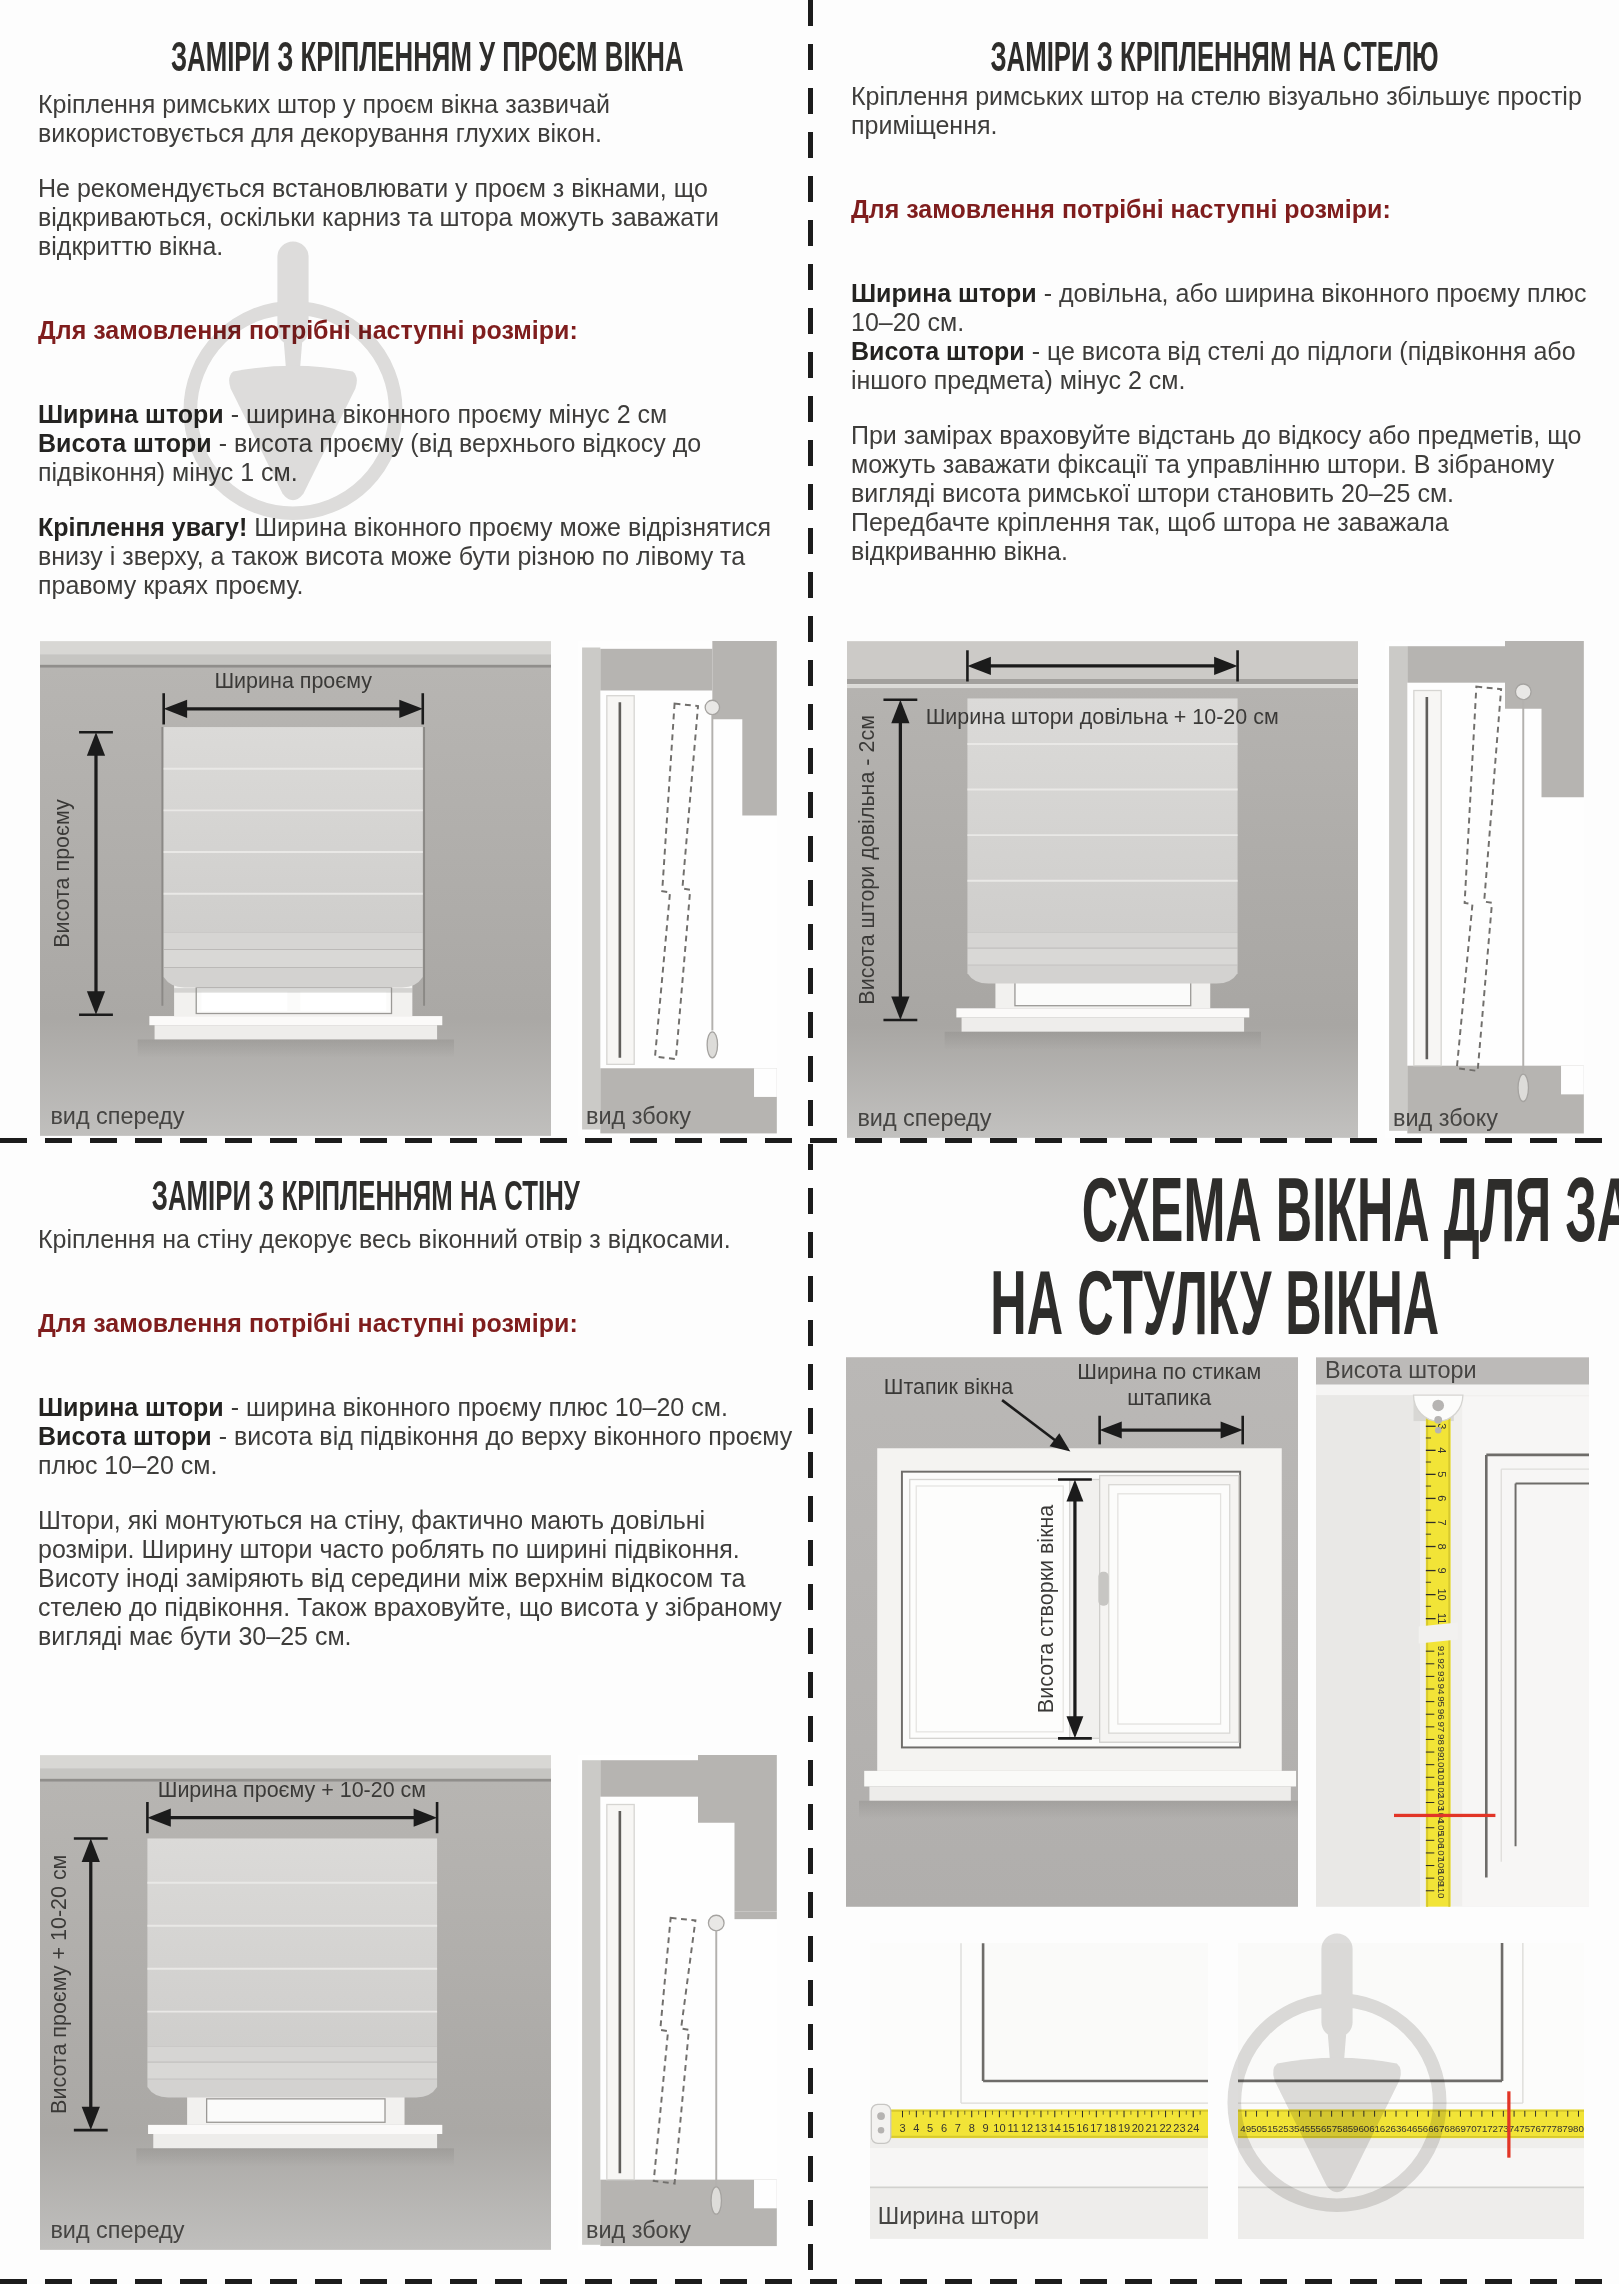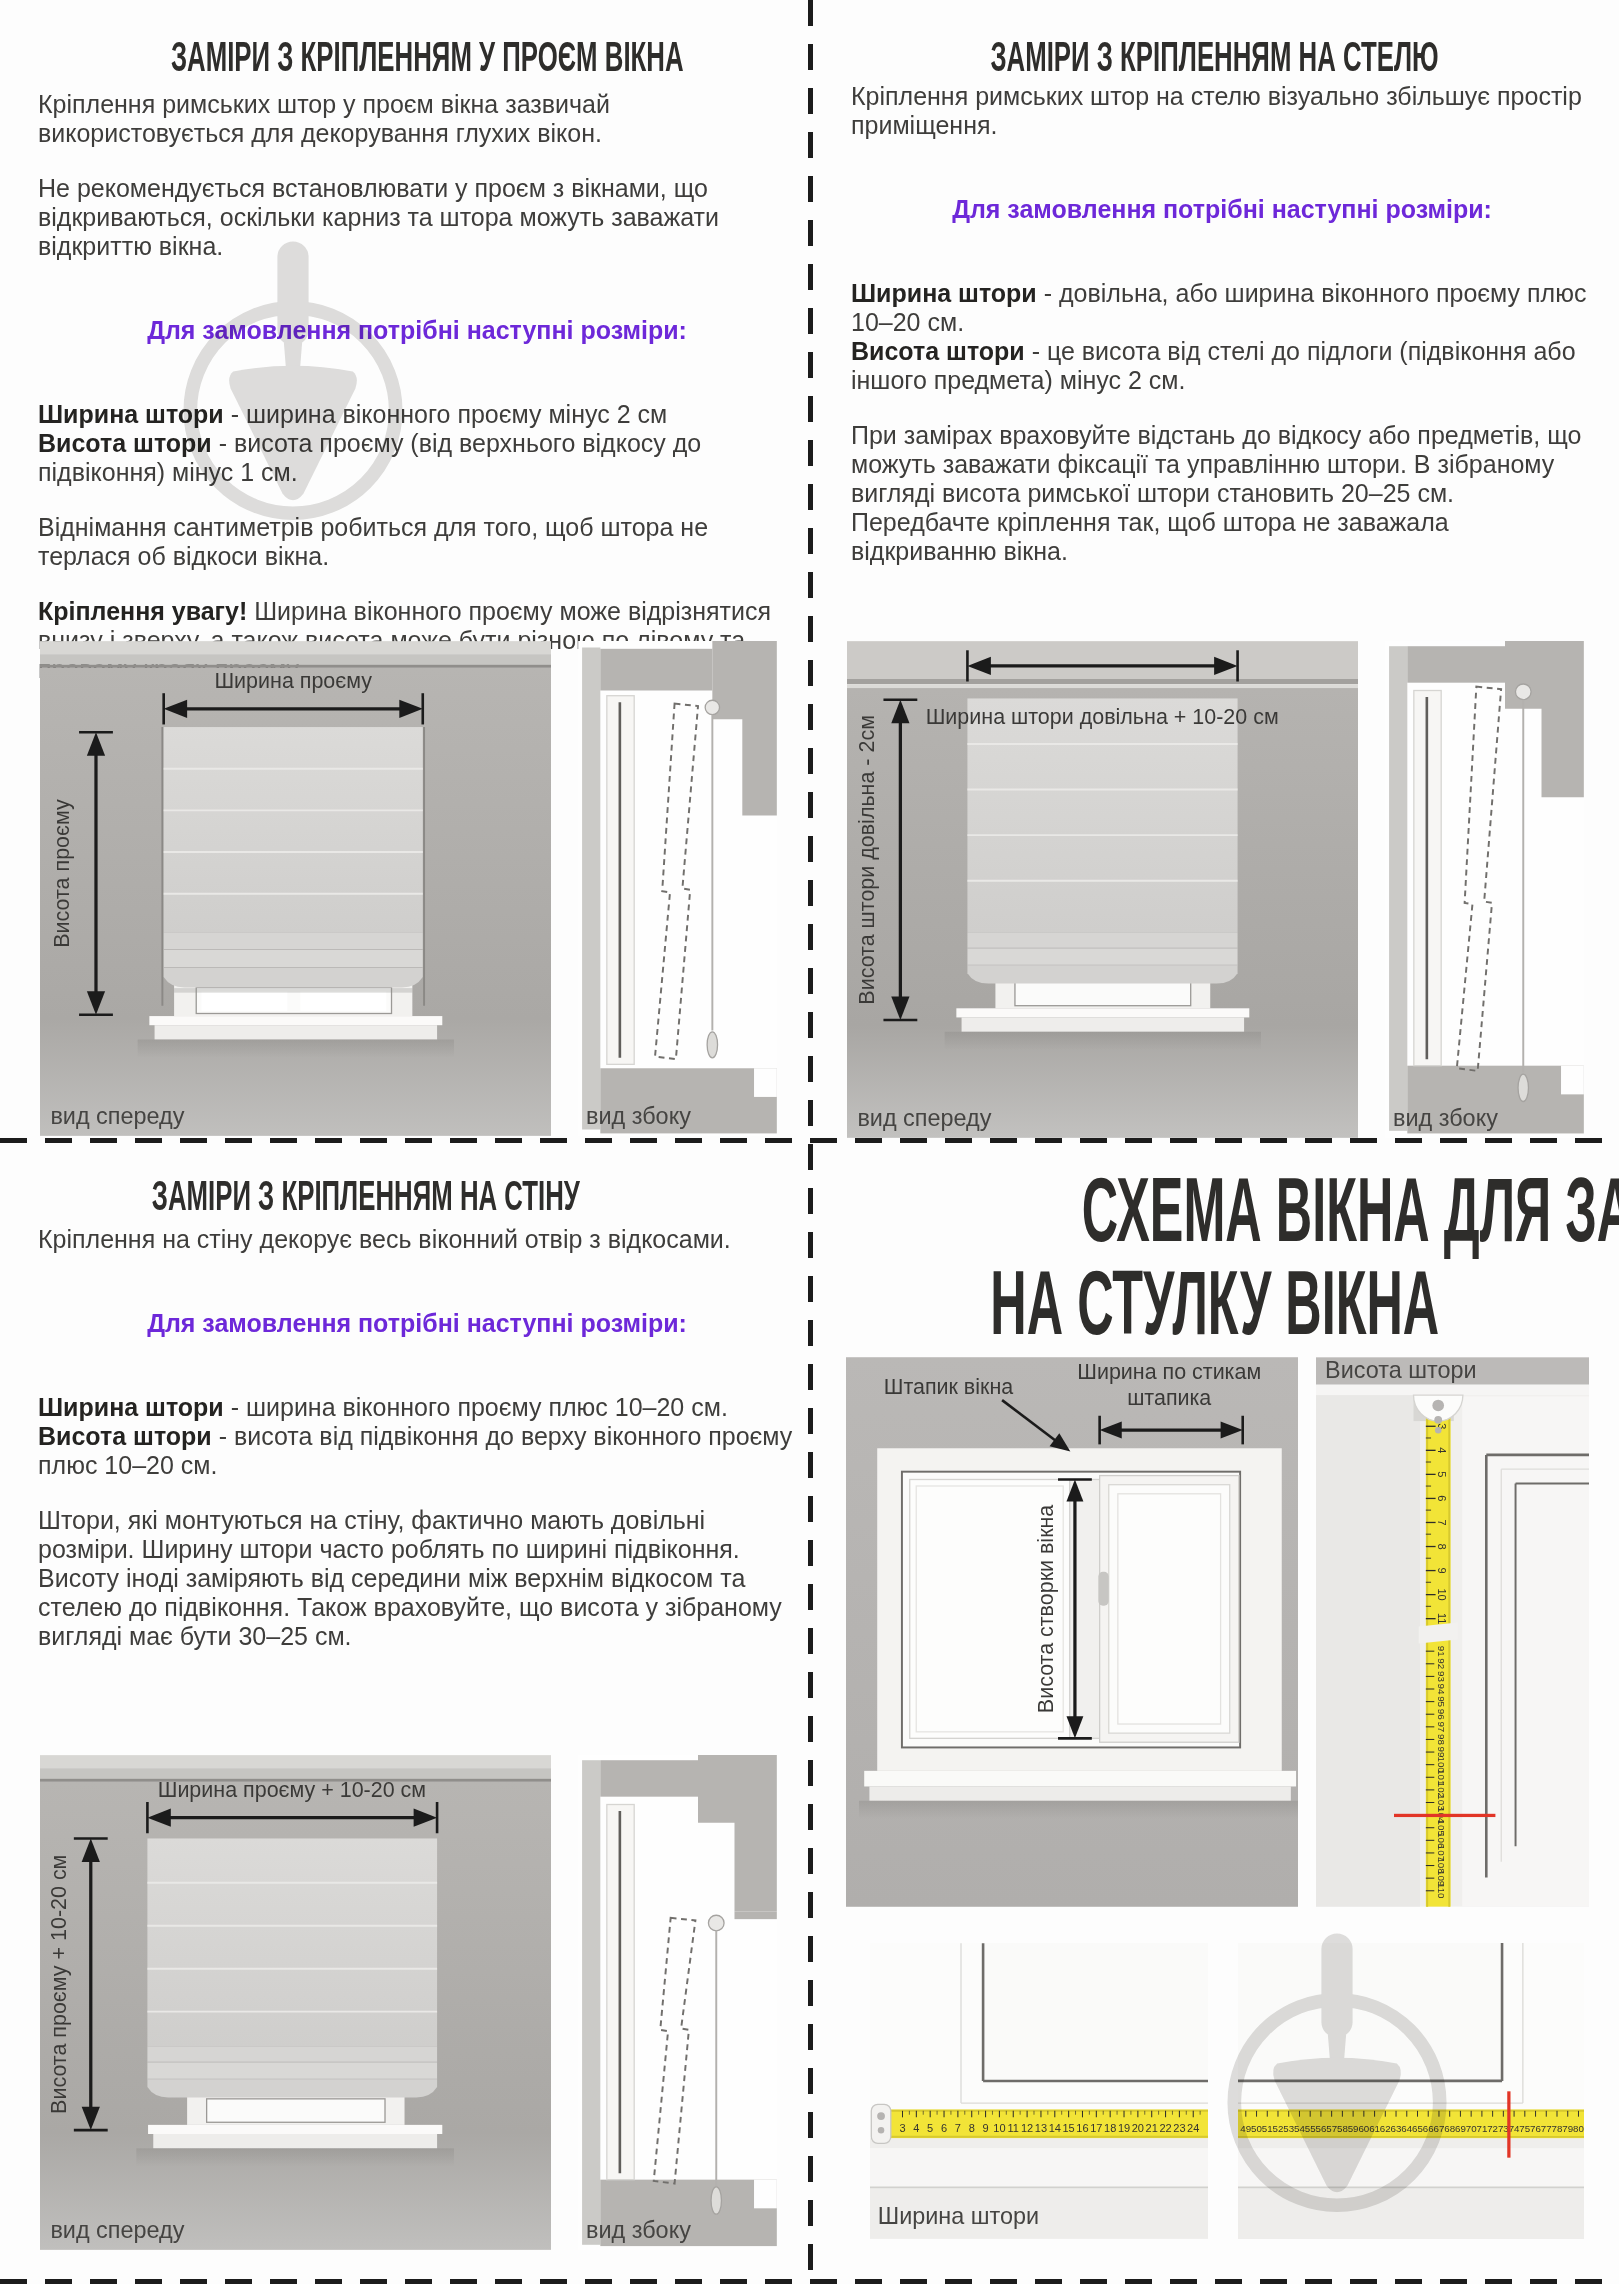--- a/index.html
+++ b/index.html
@@ -16,21 +16,21 @@
   .qtitle{position:absolute;text-align:center;white-space:nowrap;color:#2e2d2b;}
   .qtitle span{display:inline-block;font-weight:700;font-size:43px;line-height:46px;
                transform:scaleX(0.60);transform-origin:center;letter-spacing:0px;}
   .bigtitle{position:absolute;left:810px;width:809px;text-align:center;white-space:nowrap;color:#2e2d2b;}
   .bigtitle span{display:inline-block;font-weight:700;font-size:90px;line-height:91px;
                transform:scaleX(0.56);transform-origin:center;}
   
   .qtext{position:absolute;font-size:25px;line-height:29px;color:#3e3d3b;}
   .qtext p{margin:0 0 26px 0;}
   .qtext p.tight{margin:0;}
-  .qtext .hd{font-weight:700;color:#6d28d9;text-align:center;}
+  .qtext .hd{font-weight:700;color:#7f1d1d;}
   .qtext b{font-weight:700;color:#242321;}
   .gap-lg{height:29px;}
   
   .dlabel{font-family:"Liberation Sans",sans-serif;font-size:33px;fill:#3a3937;}
   .vlabel{font-family:"Liberation Sans",sans-serif;font-size:36px;fill:#454442;}
   .tapenum{font-family:"Liberation Sans",sans-serif;font-size:17px;fill:#35342f;}
   .tapenum2{font-family:"Liberation Sans",sans-serif;font-size:15px;fill:#35342f;}
   .meas{stroke:#1b1b1b;stroke-width:5;}
   .tick{stroke:#1b1b1b;stroke-width:4;}
   .ah{fill:#1b1b1b;}
@@ -50,21 +50,20 @@
     <span>ЗАМІРИ З КРІПЛЕННЯМ У ПРОЄМ ВІКНА</span>
   </div>
   <div class="qtext" style="left:38px;top:90px;width:758px">
     <p>Кріплення римських штор у проєм вікна зазвичай використовується для декорування глухих вікон.</p>
     <p>Не рекомендується встановлювати у проєм з вікнами, що відкриваються, оскільки карниз та штора можуть заважати відкриттю вікна.</p>
     <div class="gap-lg"></div>
     <p class="hd">Для замовлення потрібні наступні розміри:</p>
     <div class="gap-lg"></div>
     <p class="tight"><b>Ширина штори</b><span> - ширина віконного проєму мінус 2 см</span></p>
     <p><b>Висота штори</b><span> - висота проєму (від верхнього відкосу до підвіконня) мінус 1 см.</span></p>
-    <p>Віднімання сантиметрів робиться для того, щоб штора не терлася об відкоси вікна.</p>
     <p><b>Кріплення увагу!</b><span> Ширина віконного проєму може відрізнятися внизу і зверху, а також висота може бути різною по лівому та правому краях проєму.</span></p>
   </div>
 
   <svg style="left:40px;top:641px" width="511" height="495" viewBox="0 0 785 760">
     <defs>
       <linearGradient id="wg1" x1="0" y1="0" x2="0" y2="1">
         <stop offset="0" stop-color="#b7b5b2"></stop>
           <stop offset="0.75" stop-color="#aaa8a5"></stop>
           <stop offset="1" stop-color="#c0bfbd"></stop>
       </linearGradient>

